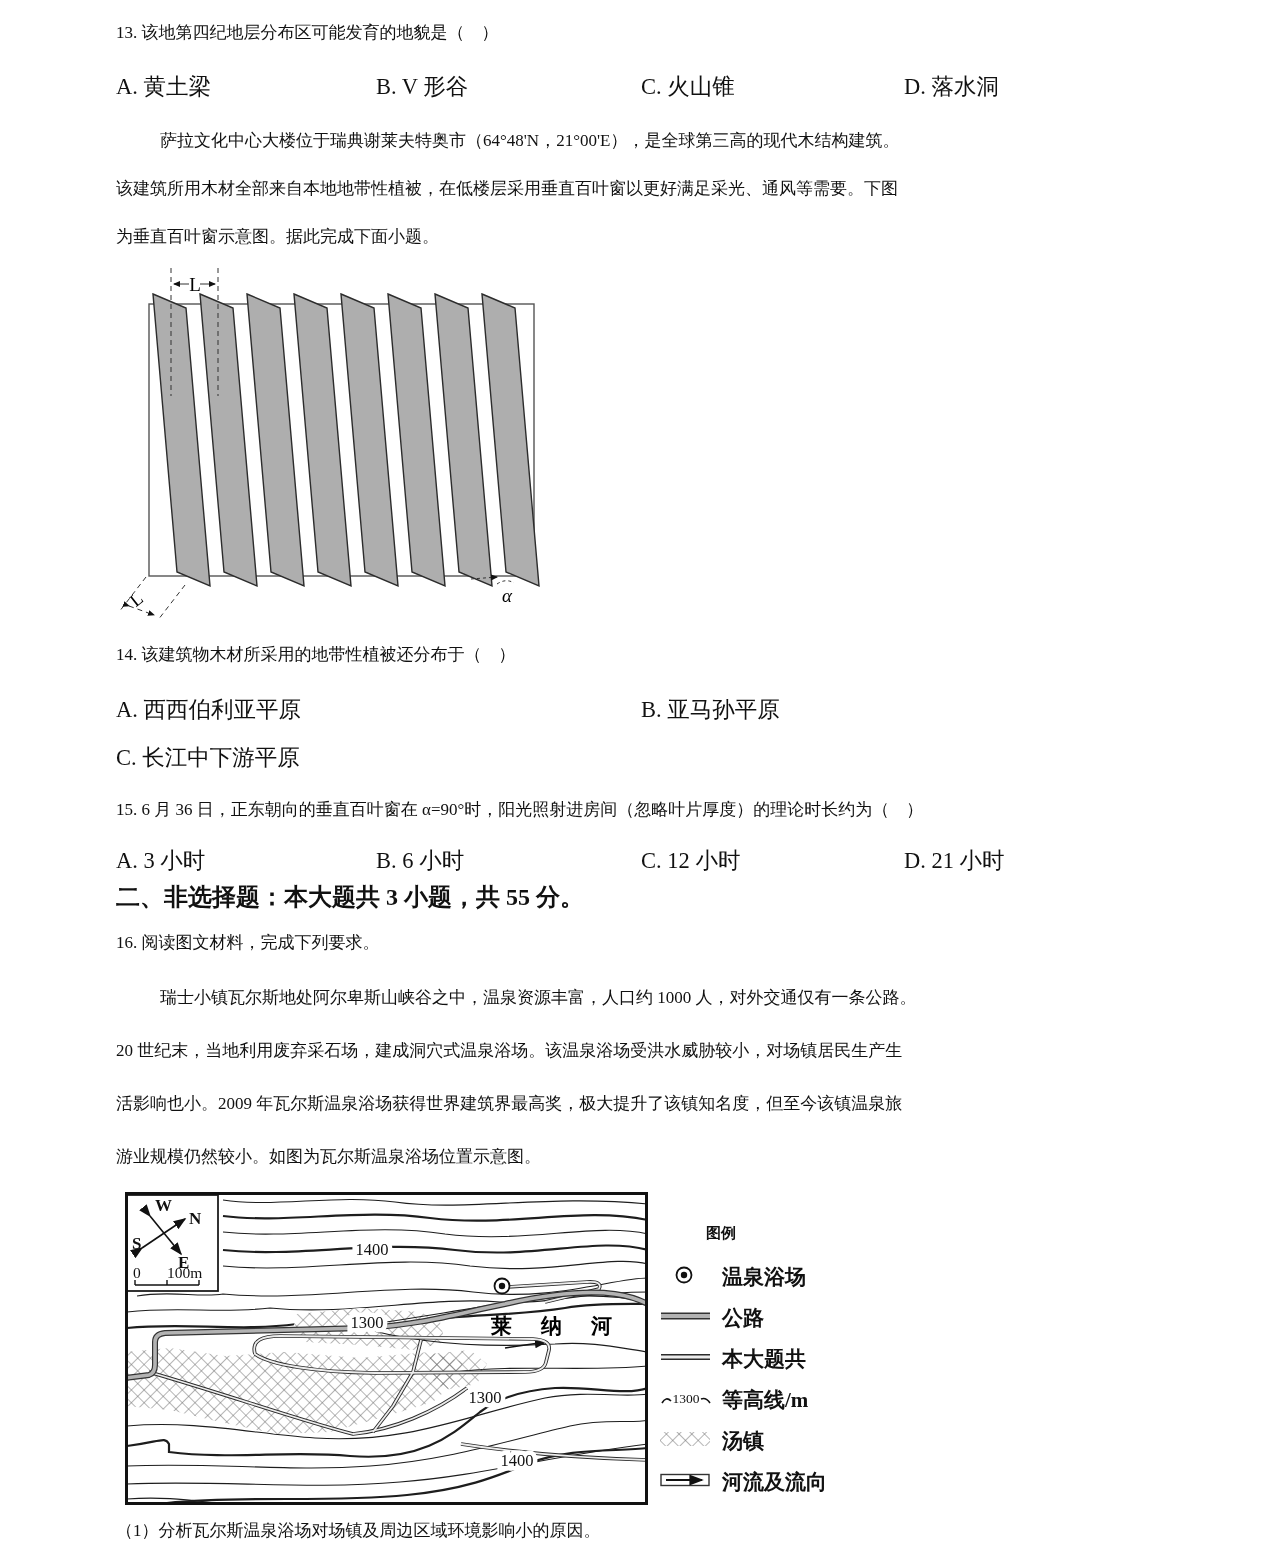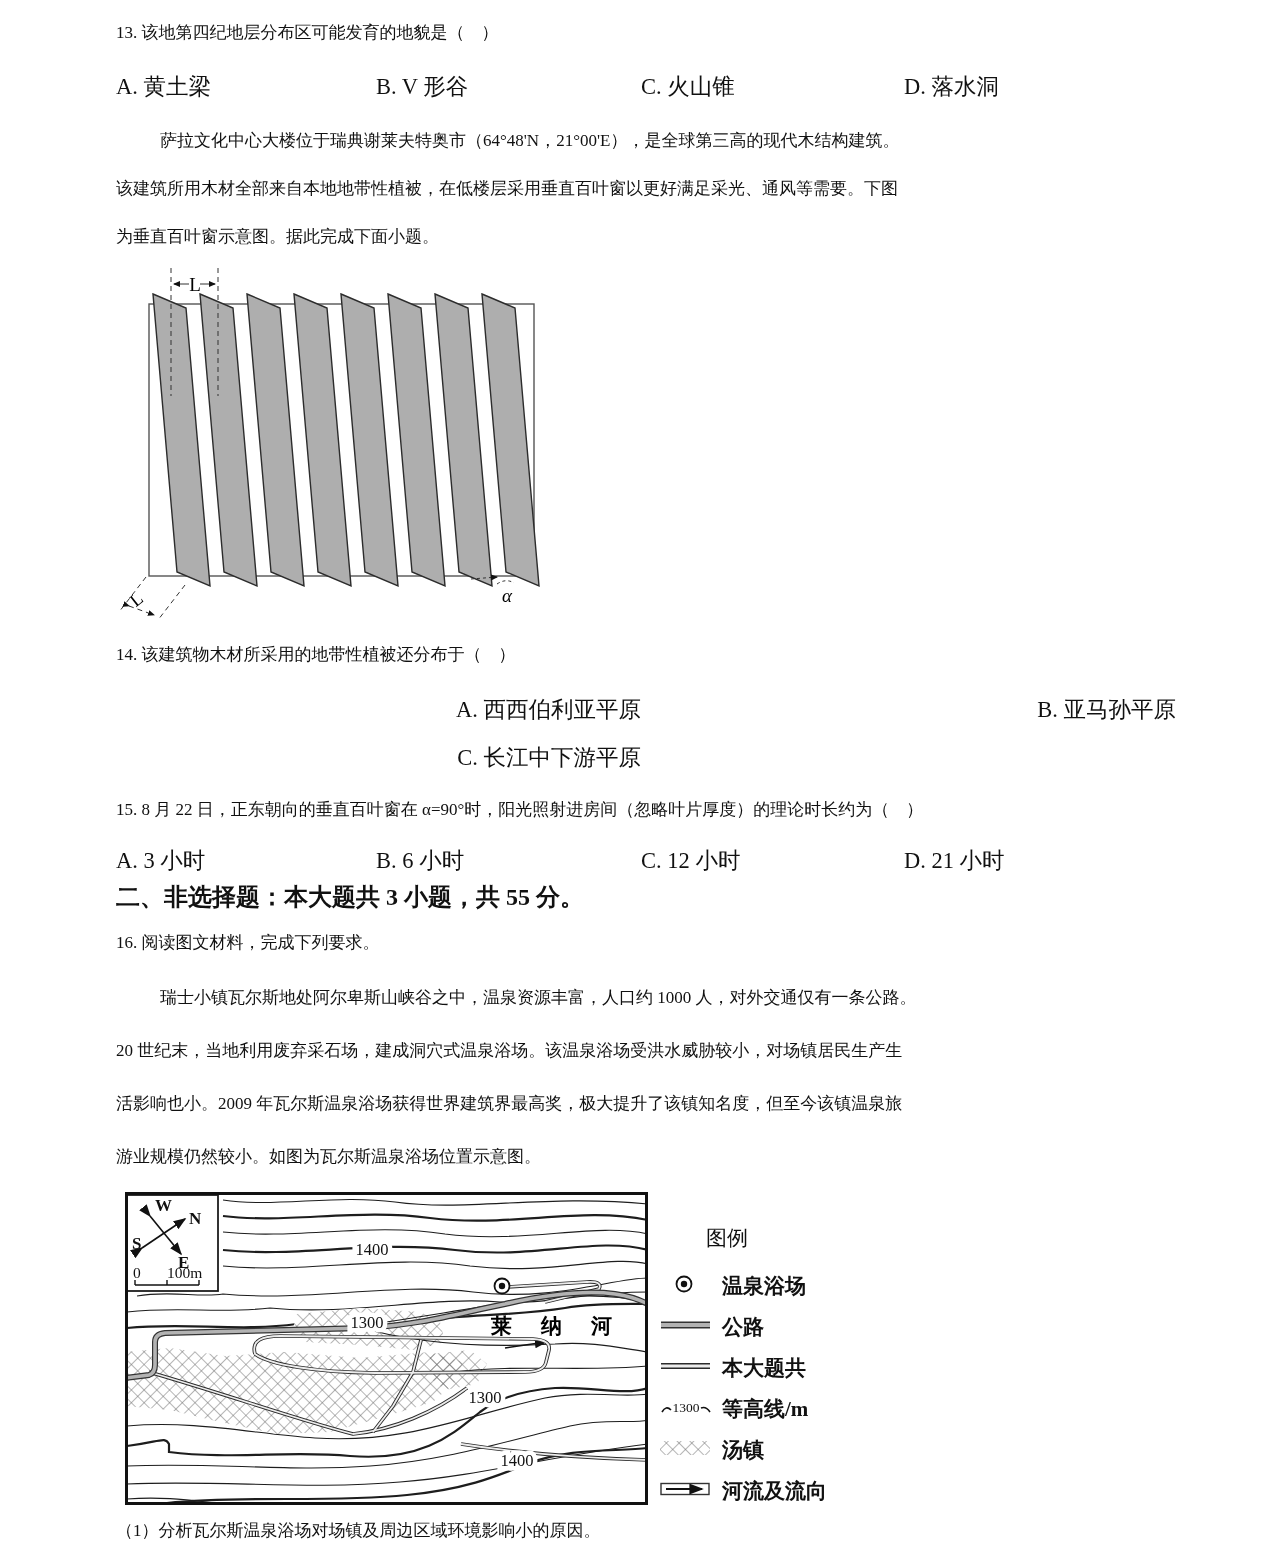--- a/index.html
+++ b/index.html
@@ -6,24 +6,24 @@
   body{
     width:1280px;height:1550px;position:relative;background:#ffffff;
     font-family:"Liberation Serif","DejaVu Serif",serif;color:#111;
     overflow:hidden;
   }
   .abs{position:absolute;}
   .line{position:absolute;left:116px;width:1056px;font-size:17px;line-height:30px;white-space:nowrap;}
   .indent{padding-left:44px;}
   .optrow{position:absolute;left:116px;width:1060px;display:grid;font-size:22.5px;line-height:30px;}
   .cols4{grid-template-columns:260px 265px 263px auto;}
-  .cols2{grid-template-columns:525px auto;text-align:right;}
+  .cols2{grid-template-columns:525px auto;}
   .section-title{position:absolute;left:116px;font-size:24px;font-weight:bold;white-space:nowrap;}
   .legend{position:absolute;left:660px;top:1224px;width:330px;}
-  .legend-title{font-size:21px;font-weight:normal;margin:0 0 20px 46px;}
+  .legend-title{font-size:15px;font-weight:bold;margin:0 0 20px 46px;}
   .legend-row{display:flex;align-items:flex-start;height:26px;margin-bottom:15px;}
   .legend-sym{width:52px;height:24px;flex:0 0 52px;margin-right:10px;}
   .legend-label{font-size:21px;font-weight:bold;white-space:nowrap;}
   svg text{font-family:"Liberation Serif","DejaVu Serif",serif;}
 </style>
 </head>
 <body>
 
 <div class="line" style="top:18px">13. 该地第四纪地层分布区可能发育的地貌是（　）</div>
 
@@ -82,21 +82,21 @@
 
 <div class="line" style="top:640px">14. 该建筑物木材所采用的地带性植被还分布于（　）</div>
 <div class="optrow cols2" style="top:695px">
   <span>A. 西西伯利亚平原</span>
   <span>B. 亚马孙平原</span>
 </div>
 <div class="optrow cols2" style="top:743px">
   <span>C. 长江中下游平原</span>
 </div>
 
-<div class="line" style="top:795px">15. 8 月 22 日，正东朝向的垂直百叶窗在 α=90°时，阳光照射进房间（忽略叶片厚度）的理论时长约为（　）</div>
+<div class="line" style="top:795px">15. 6 月 36 日，正东朝向的垂直百叶窗在 α=90°时，阳光照射进房间（忽略叶片厚度）的理论时长约为（　）</div>
 <div class="optrow cols4" style="top:846px">
   <span>A. 3 小时</span>
   <span>B. 6 小时</span>
   <span>C. 12 小时</span>
   <span>D. 21 小时</span>
 </div>
 
 <div class="section-title" style="top:881px">二、非选择题：本大题共 3 小题，共 55 分。</div>
 
 <div class="line" style="top:928px">16. 阅读图文材料，完成下列要求。</div>

